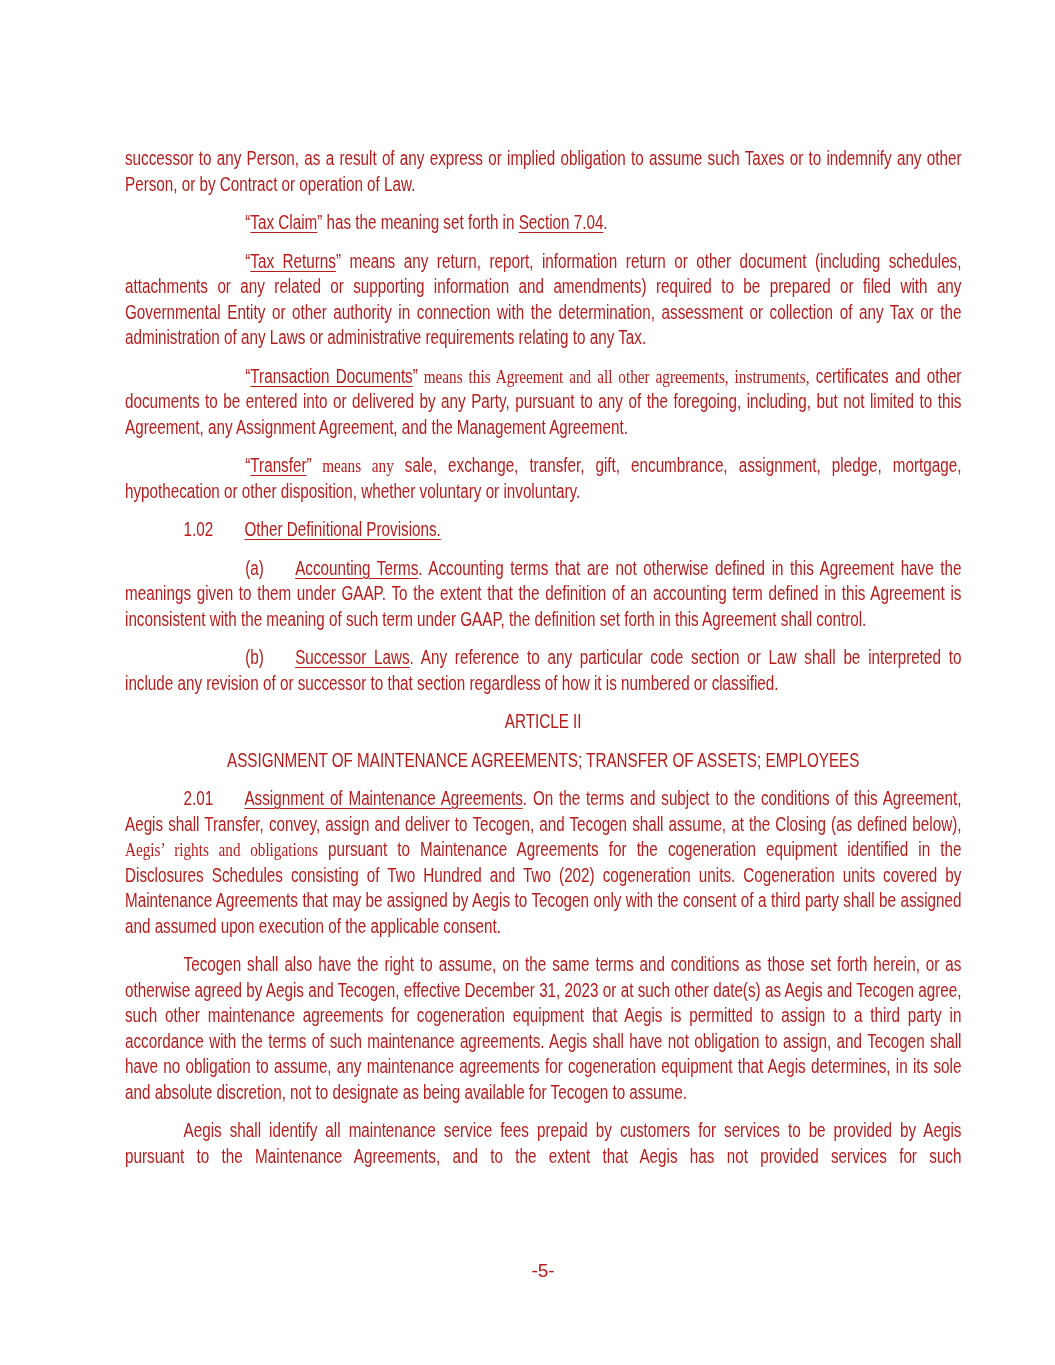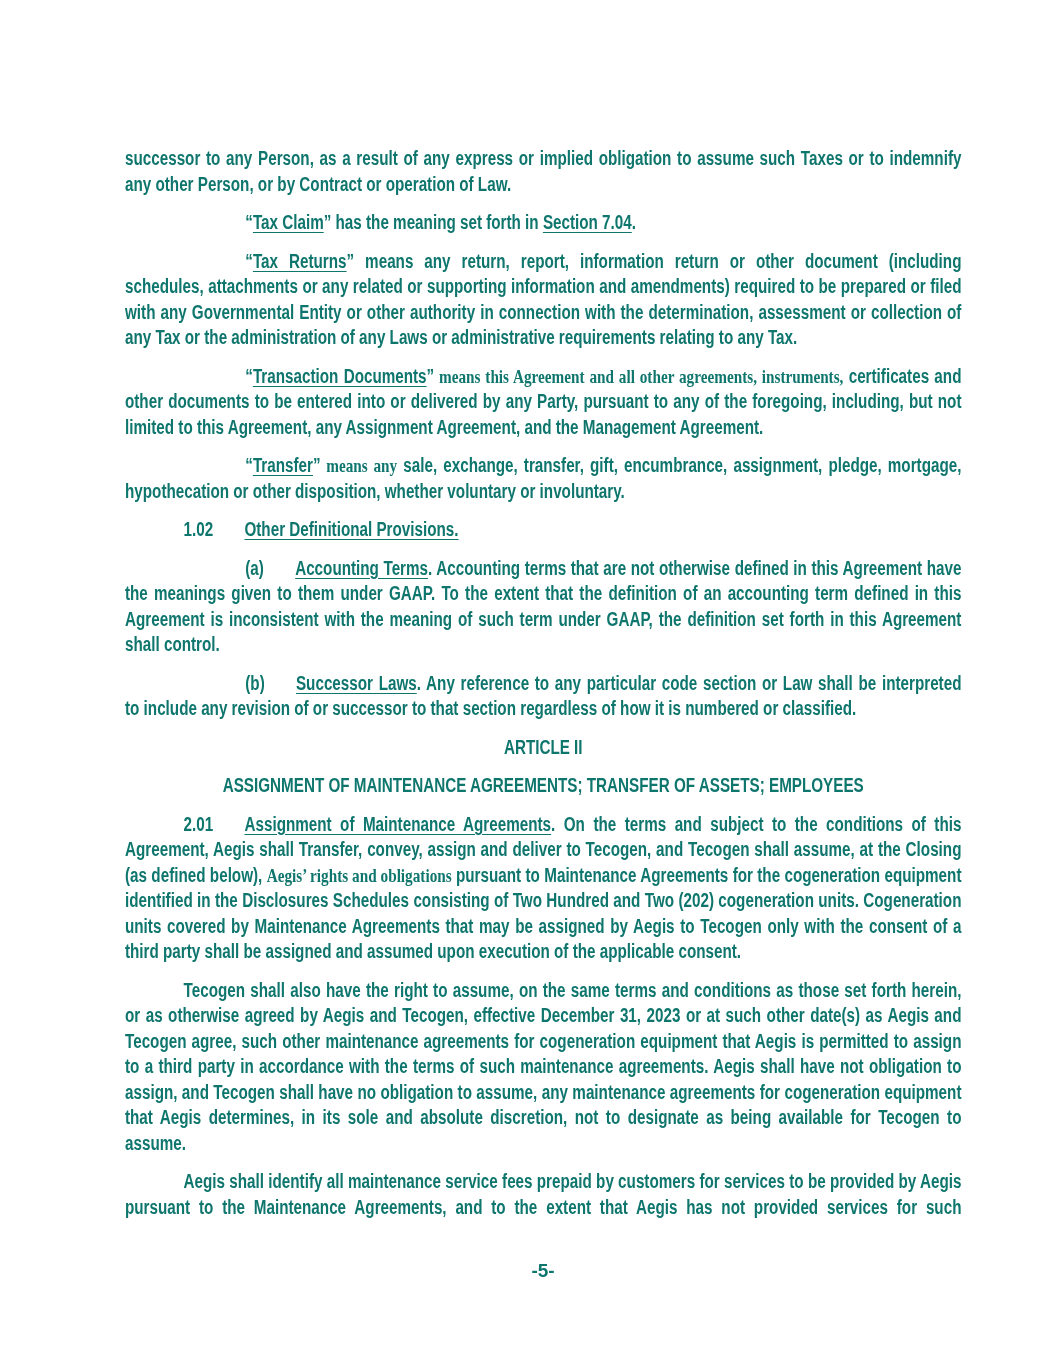--- a/index.html
+++ b/index.html
@@ -5,24 +5,23 @@
   html, body {
     margin: 0;
     padding: 0;
     background: #ffffff;
   }
   .page {
     position: relative;
     width: 1055px;
     height: 1365px;
     background: #ffffff;
-    color: #0f766e;
+    color: #b91c1c;
     font-family: "Liberation Sans", sans-serif;
     overflow: hidden;
-    font-weight: bold;
   }
   
   .content {
     position: absolute;
     left: 125px;
     top: 146px;
     width: 1071px;
     transform: scaleX(0.781);
     transform-origin: 0 0;
     font-size: 19.5px;

